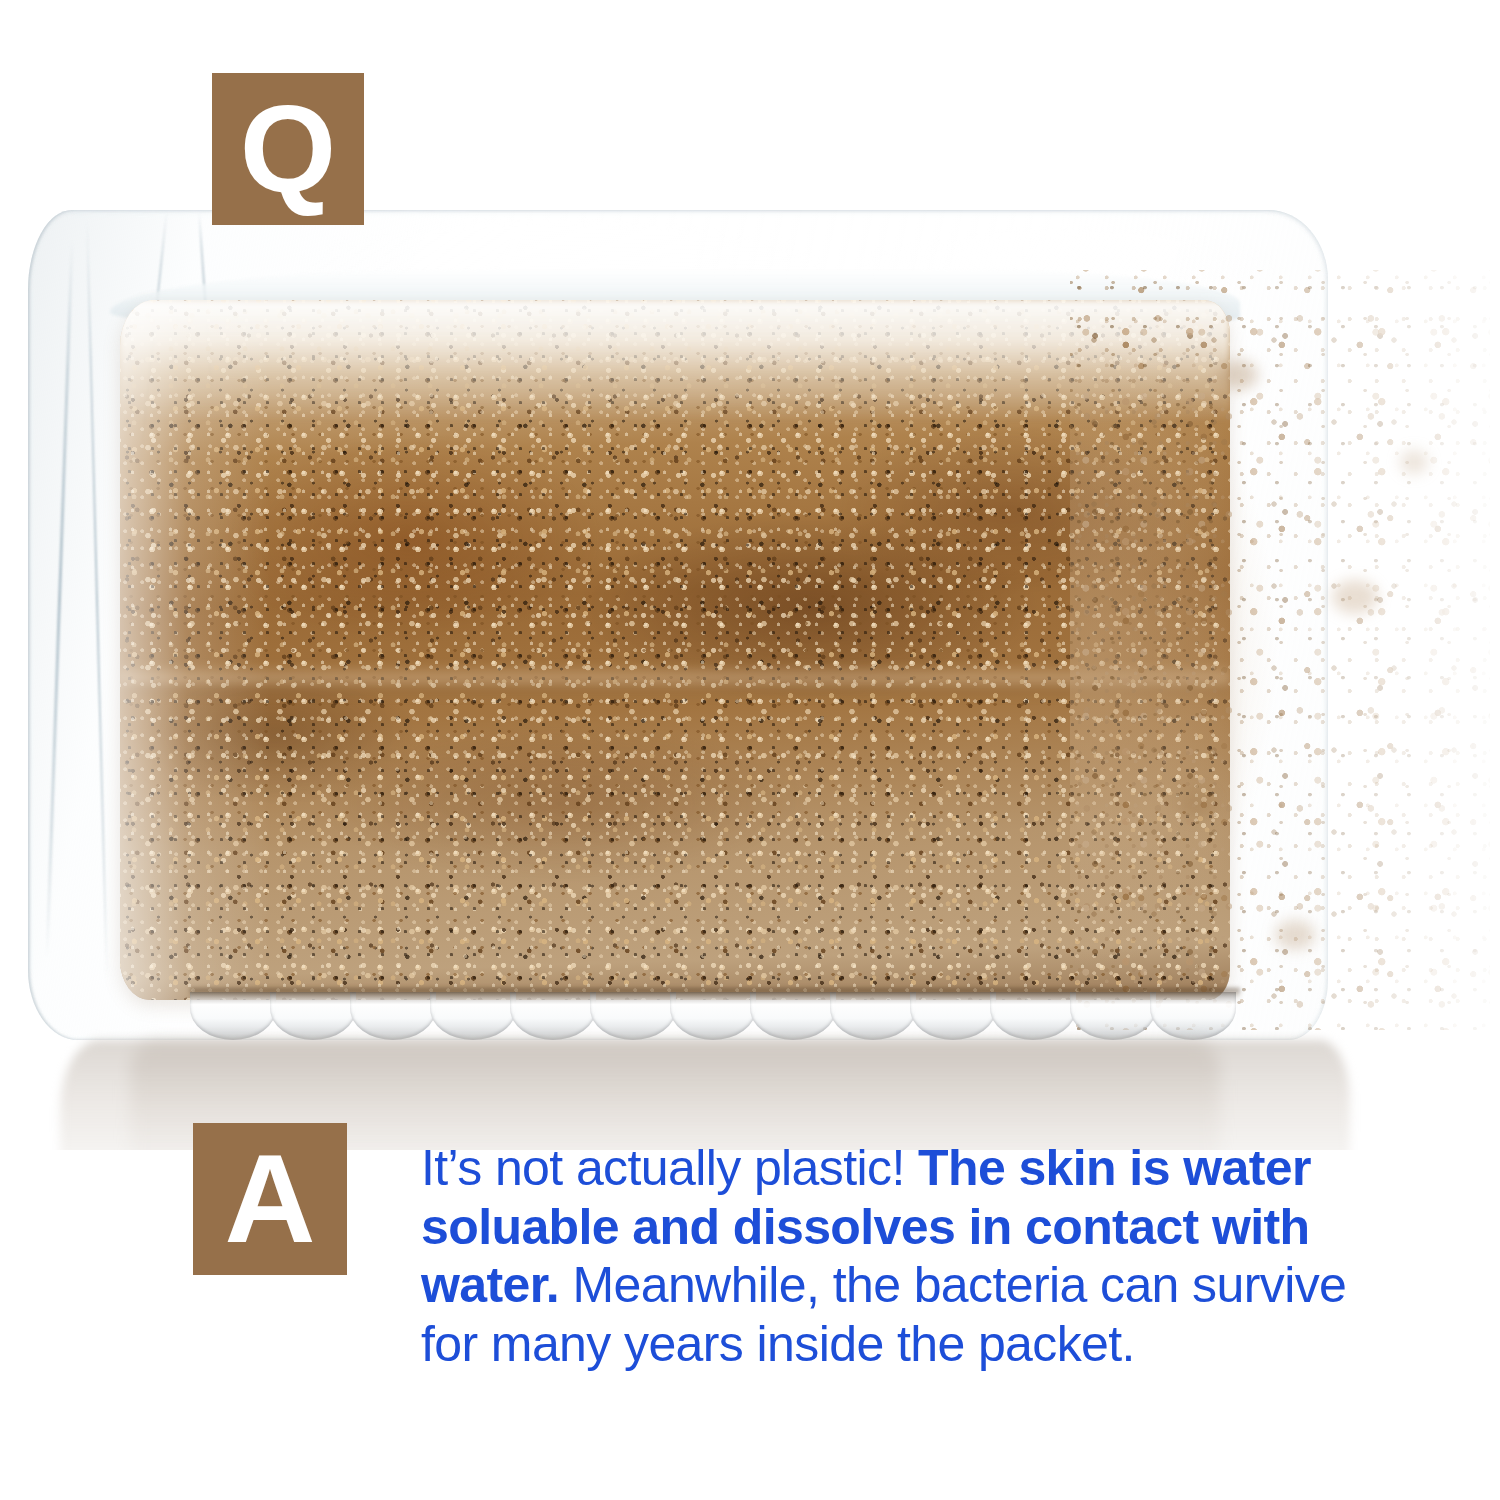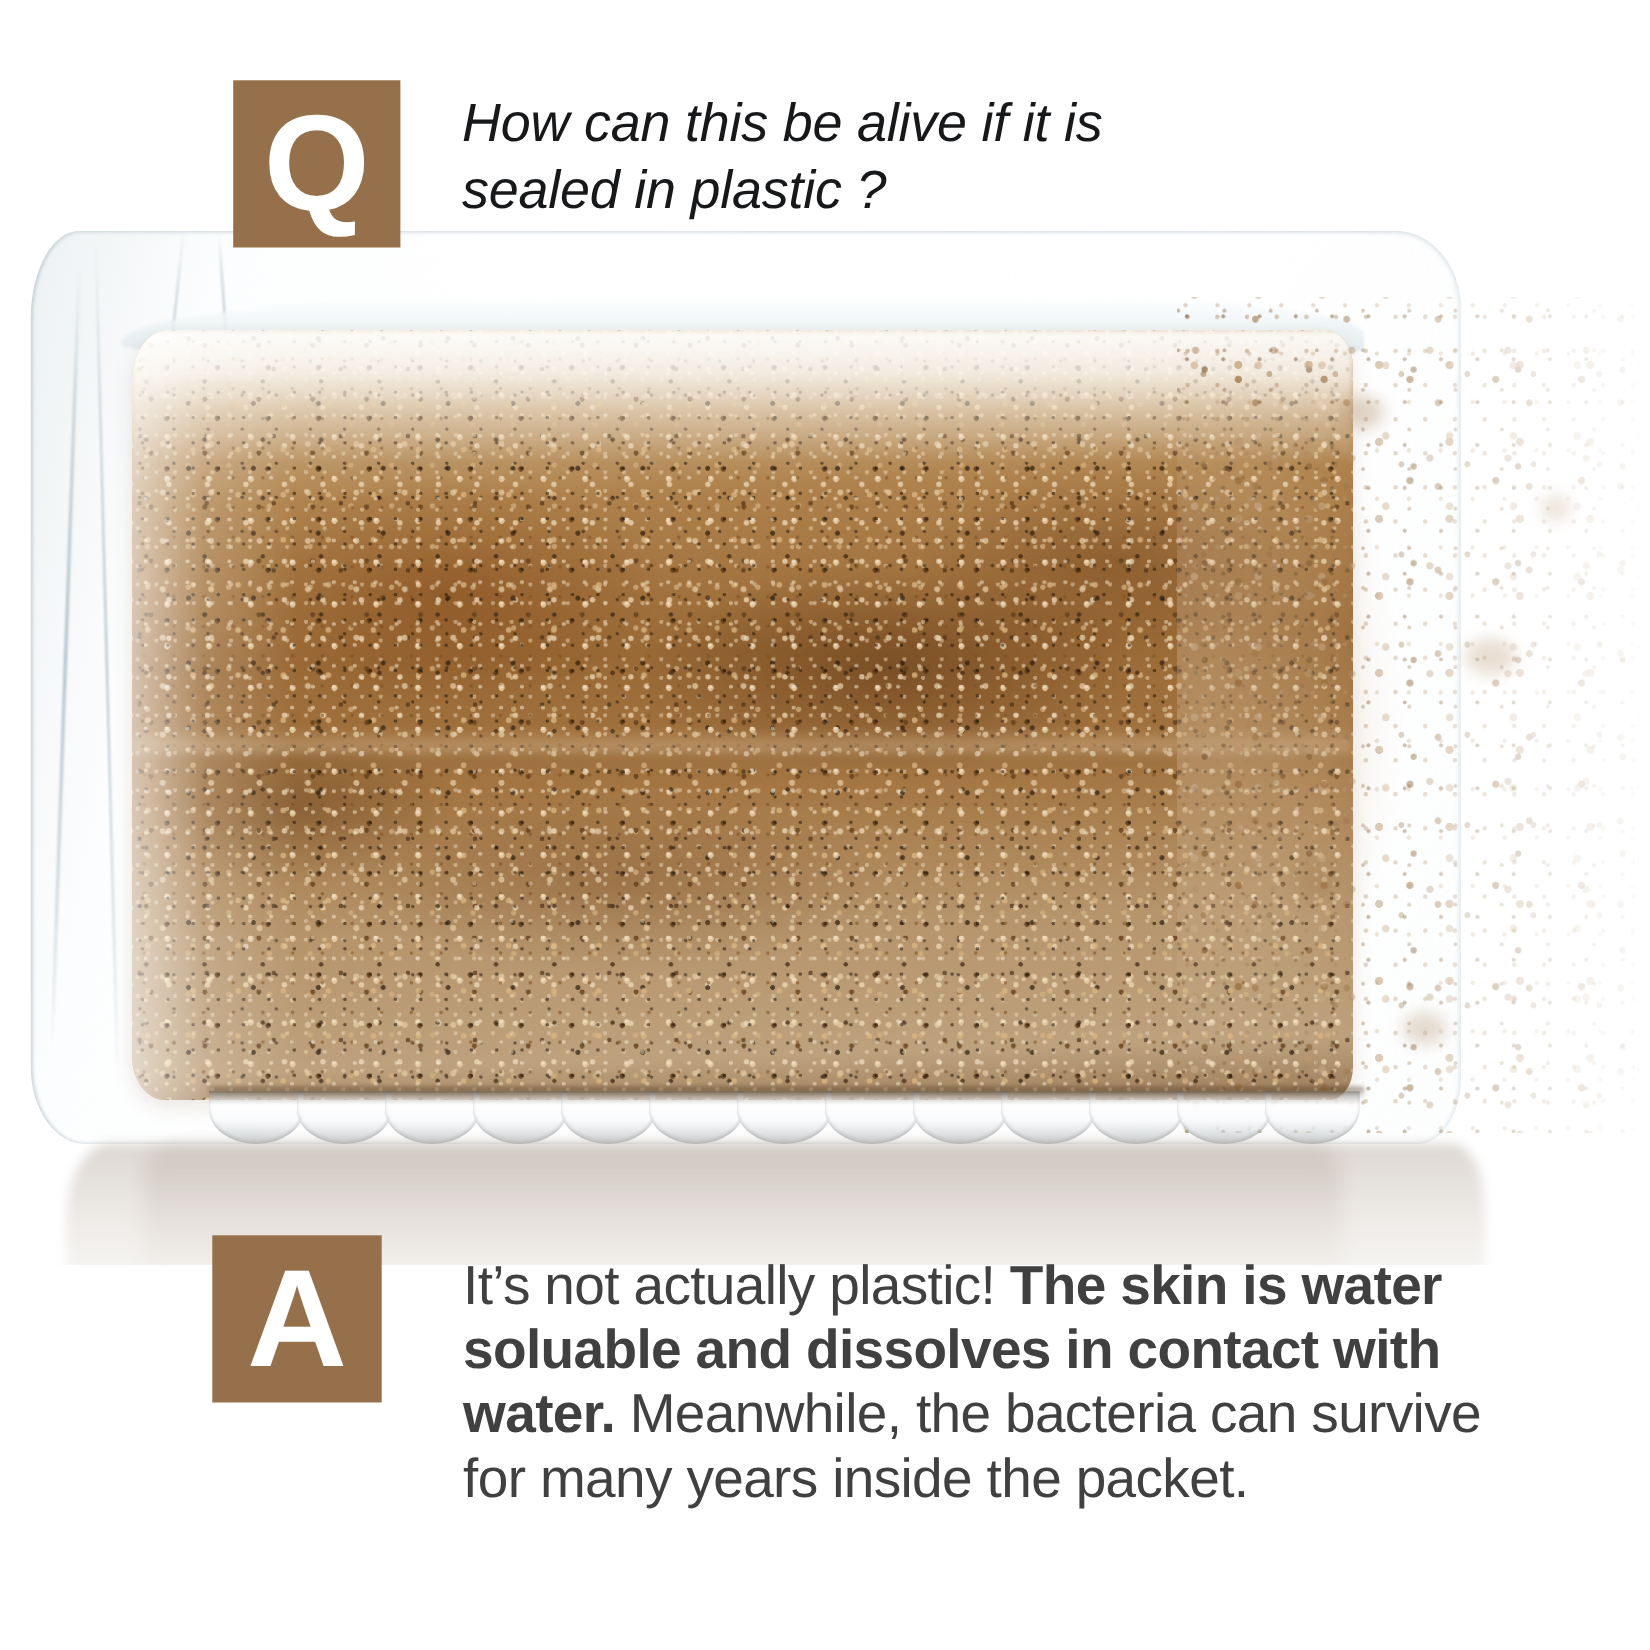--- a/index.html
+++ b/index.html
@@ -391,19 +391,18 @@
       <div class="scallop" style="left:880px;"></div>
       <div class="scallop" style="left:960px;"></div>
     </div>
 
     <div class="reflection-core"></div>
     <div class="reflection"></div>
   </div>
 
   <div id="q-badge" class="qa-badge" style="background: rgb(150, 112, 74); color: rgb(255, 255, 255);">Q</div>
 
-  <div id="question-text" style="color: rgb(23, 24, 26);">How can this be alive if it is<br>sealed in plastic ?</div>
 
   <div id="a-badge" class="qa-badge" style="background: rgb(150, 112, 74); color: rgb(255, 255, 255);">A</div>
 
-  <div id="answer-text" style="color: #404040;">It’s not actually plastic! <b>The skin is water soluable and dissolves in contact with water.</b> Meanwhile, the bacteria can survive for many years inside the packet.</div>
+  <div id="answer-text" style="color: #1d4ed8;">It’s not actually plastic! <b>The skin is water soluable and dissolves in contact with water.</b> Meanwhile, the bacteria can survive for many years inside the packet.</div>
 
 </div>
 
 </body></html>

